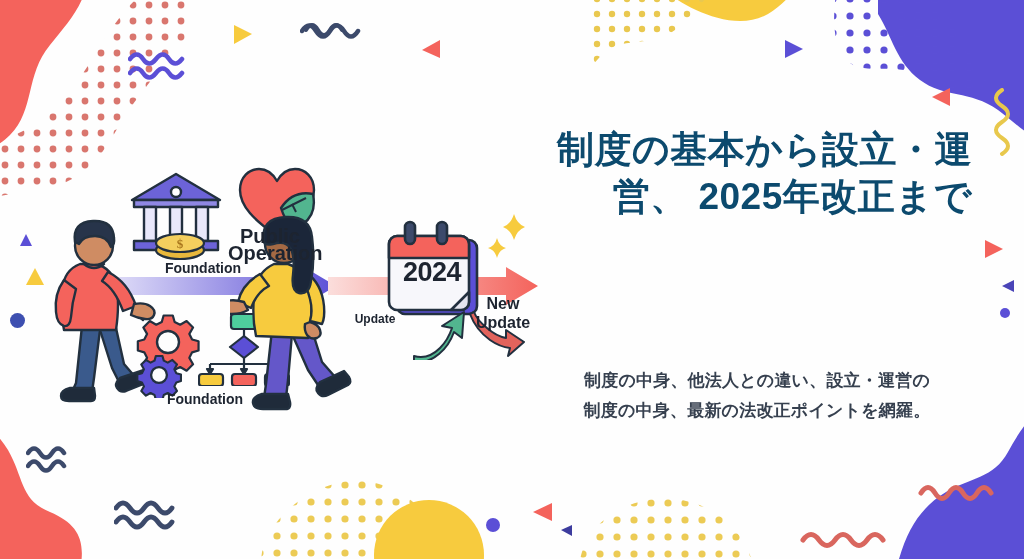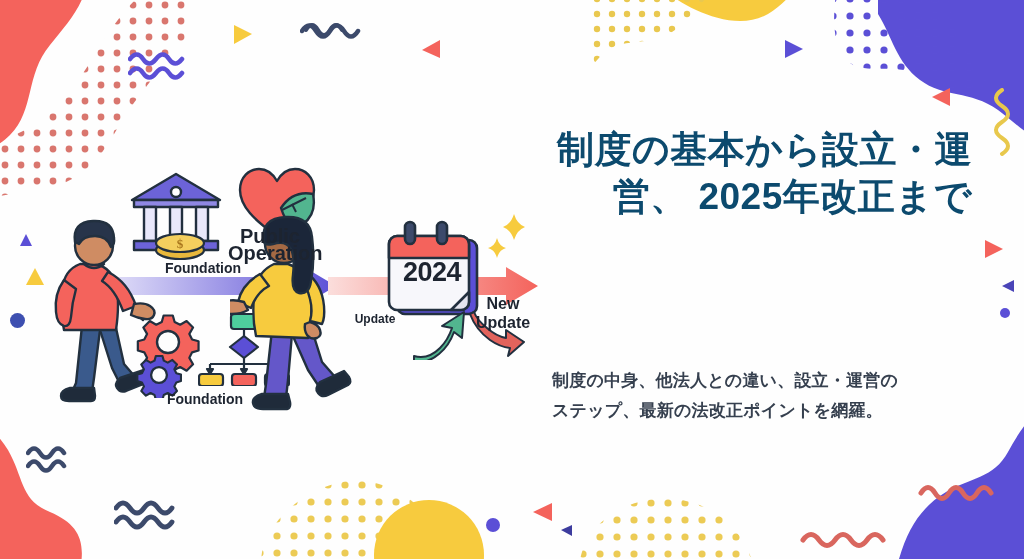--- a/index.html
+++ b/index.html
@@ -7,21 +7,21 @@
   #stage{position:relative;width:1024px;height:559px;background:#fefefe;overflow:hidden;}
   .abs{position:absolute;}
   .deco{pointer-events:none;}
 
   
   #title-block{position:absolute;left:552px;top:126px;width:420px;}
   .tline{font-weight:700;color:#2e4a79;letter-spacing:0.5px;white-space:nowrap;}
   #t1{font-size:40px;line-height:48px;}
   #t2,#t3,#t4{font-size:37px;line-height:47px;color:#0c4a6e;text-align:right;}
   #subtitle{position:absolute;left:552px;top:366px;width:410px;font-size:17px;
-            line-height:30px;color:#36404f;font-weight:700;letter-spacing:0.2px;}
+            line-height:30px;color:#36404f;font-weight:700;letter-spacing:0.2px;text-align:center;}
 
   
   #illu{position:absolute;left:40px;top:160px;width:500px;height:260px;}
   .ill-label{position:absolute;font-weight:700;color:#1d2430;text-align:center;}
 
   #lbl-foundation{left:108px;top:100px;width:110px;font-size:14px;}
   #lbl-public{left:188px;top:68px;width:84px;font-size:20px;line-height:17px;}
   #lbl-operation{left:110px;top:231px;width:110px;font-size:14px;}
   #lbl-2025kaisei{left:340px;top:37px;width:130px;font-size:17px;}
   #lbl-update{left:300px;top:152px;width:70px;font-size:12px;}
@@ -350,16 +350,16 @@
     </div>
   </div>
 
   <div id="title-block">
     <div class="tline" id="t2">制度の基本から設立・運</div>
     <div class="tline" id="t3">営、 2025年改正まで</div>
   </div>
 
   <div id="subtitle">
     <div>制度の中身、他法人との違い、設立・運営の</div>
-    <div>ステップ、最新の法改正ポイントを網羅。</div>
+    <div>制度の中身、最新の法改正ポイントを網羅。</div>
   </div>
 
 </div>
 
 </body></html>

